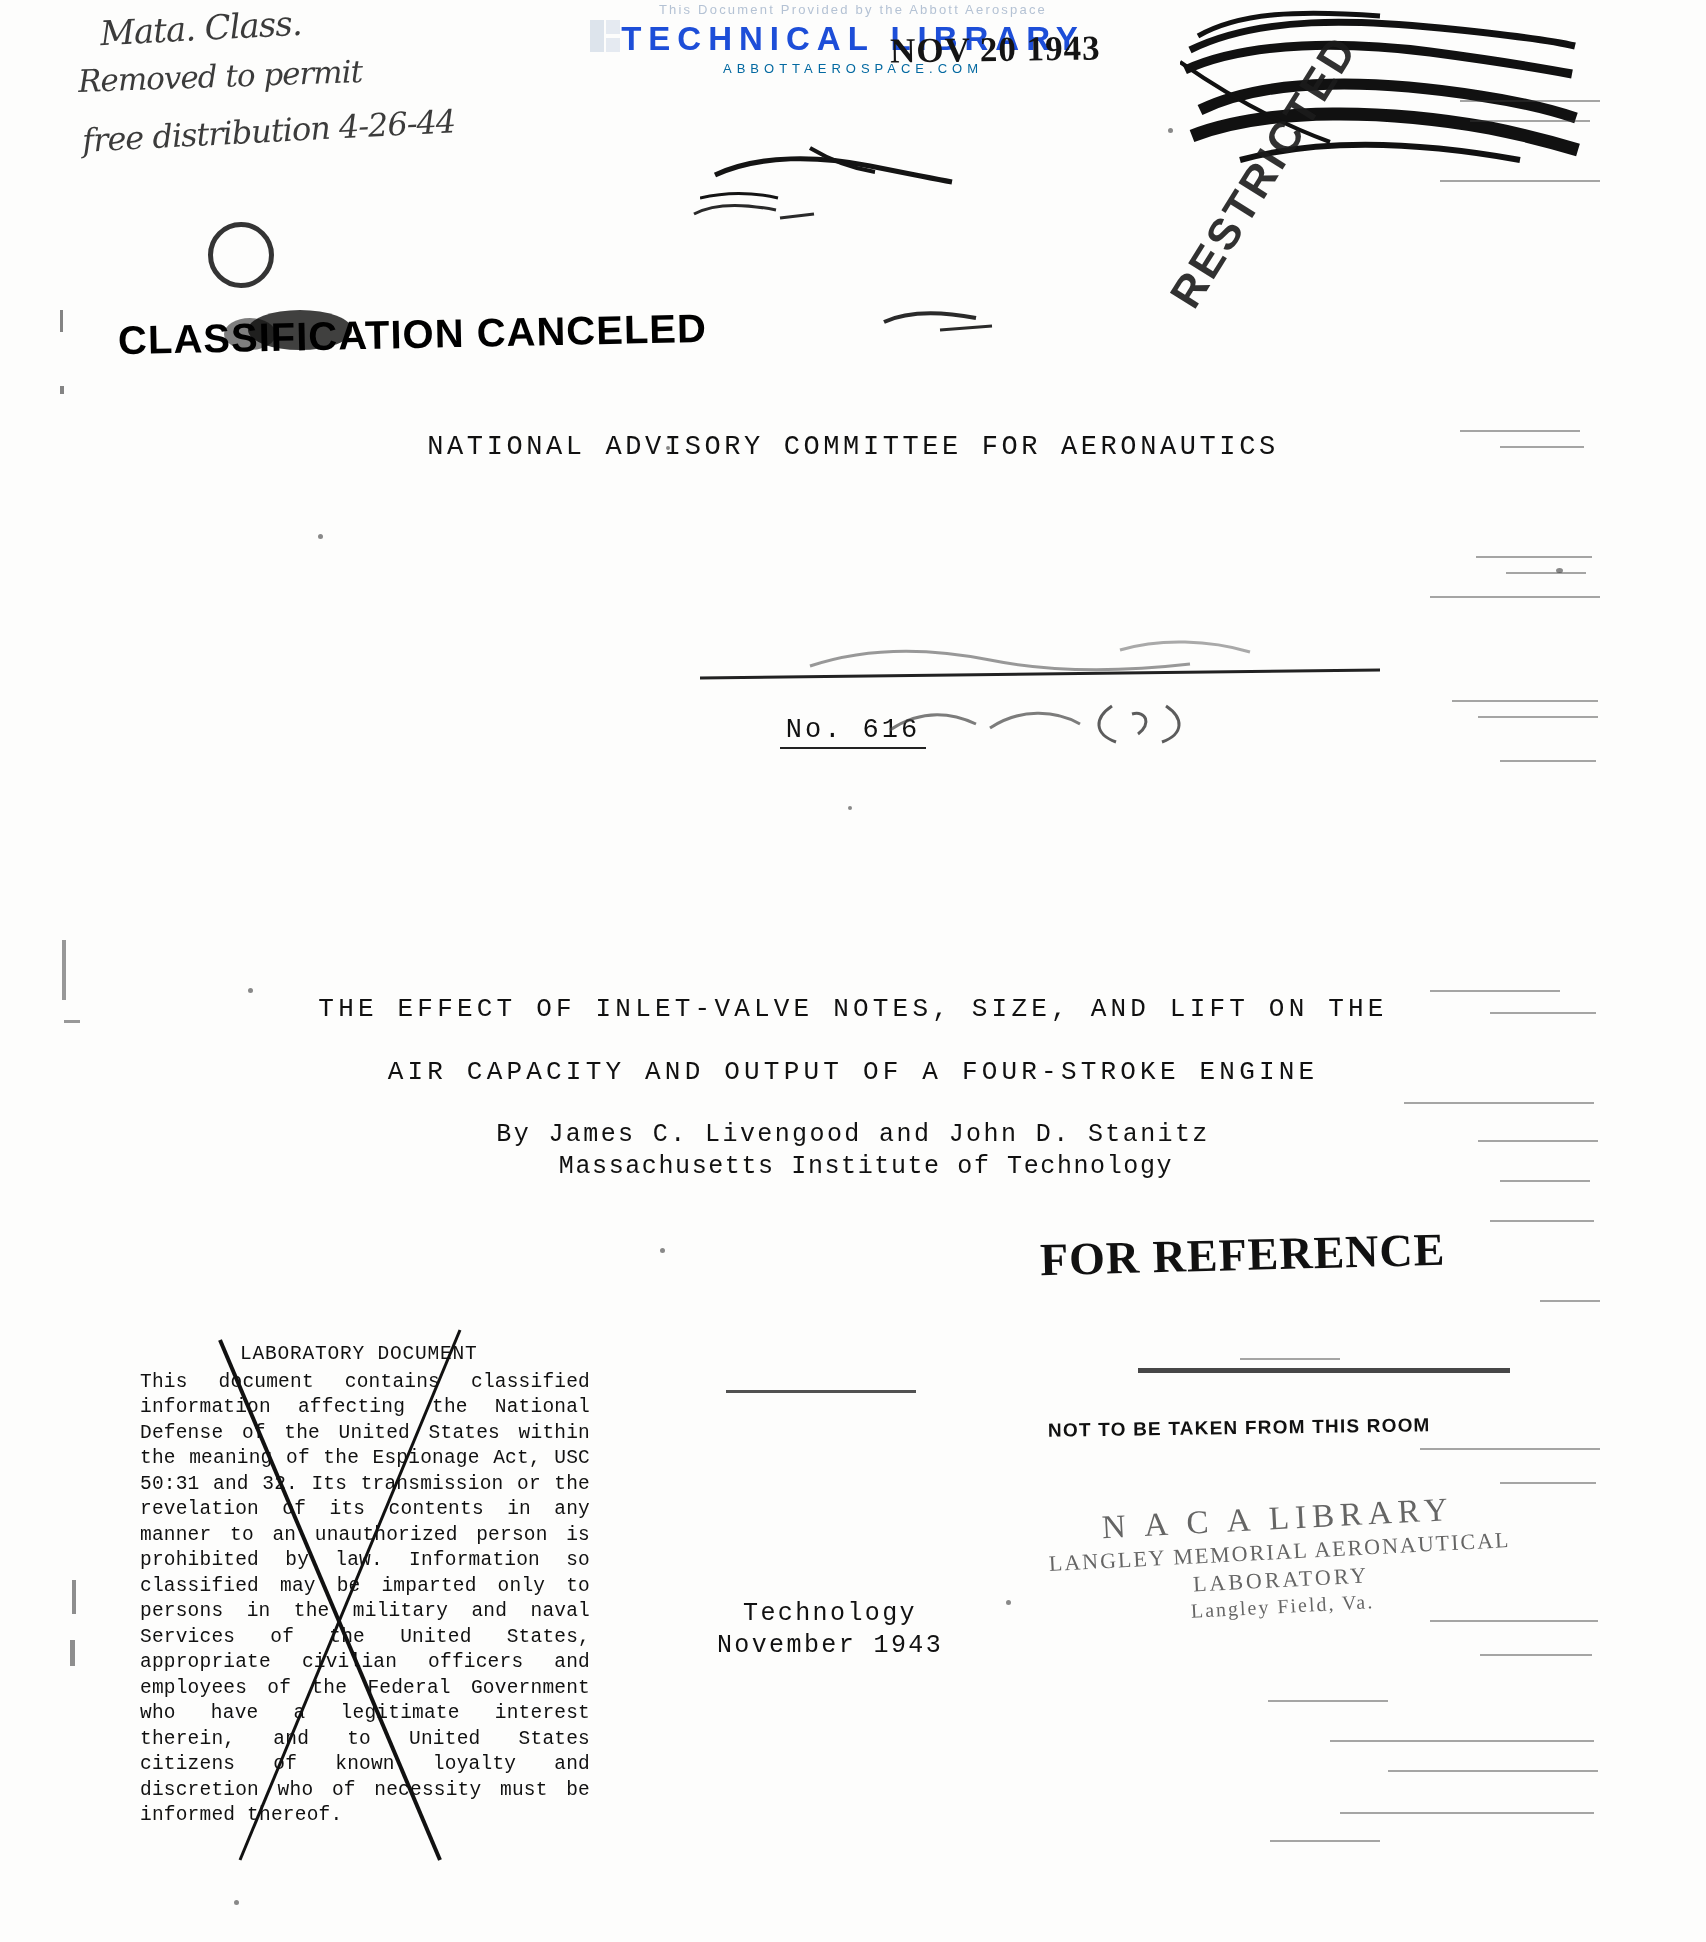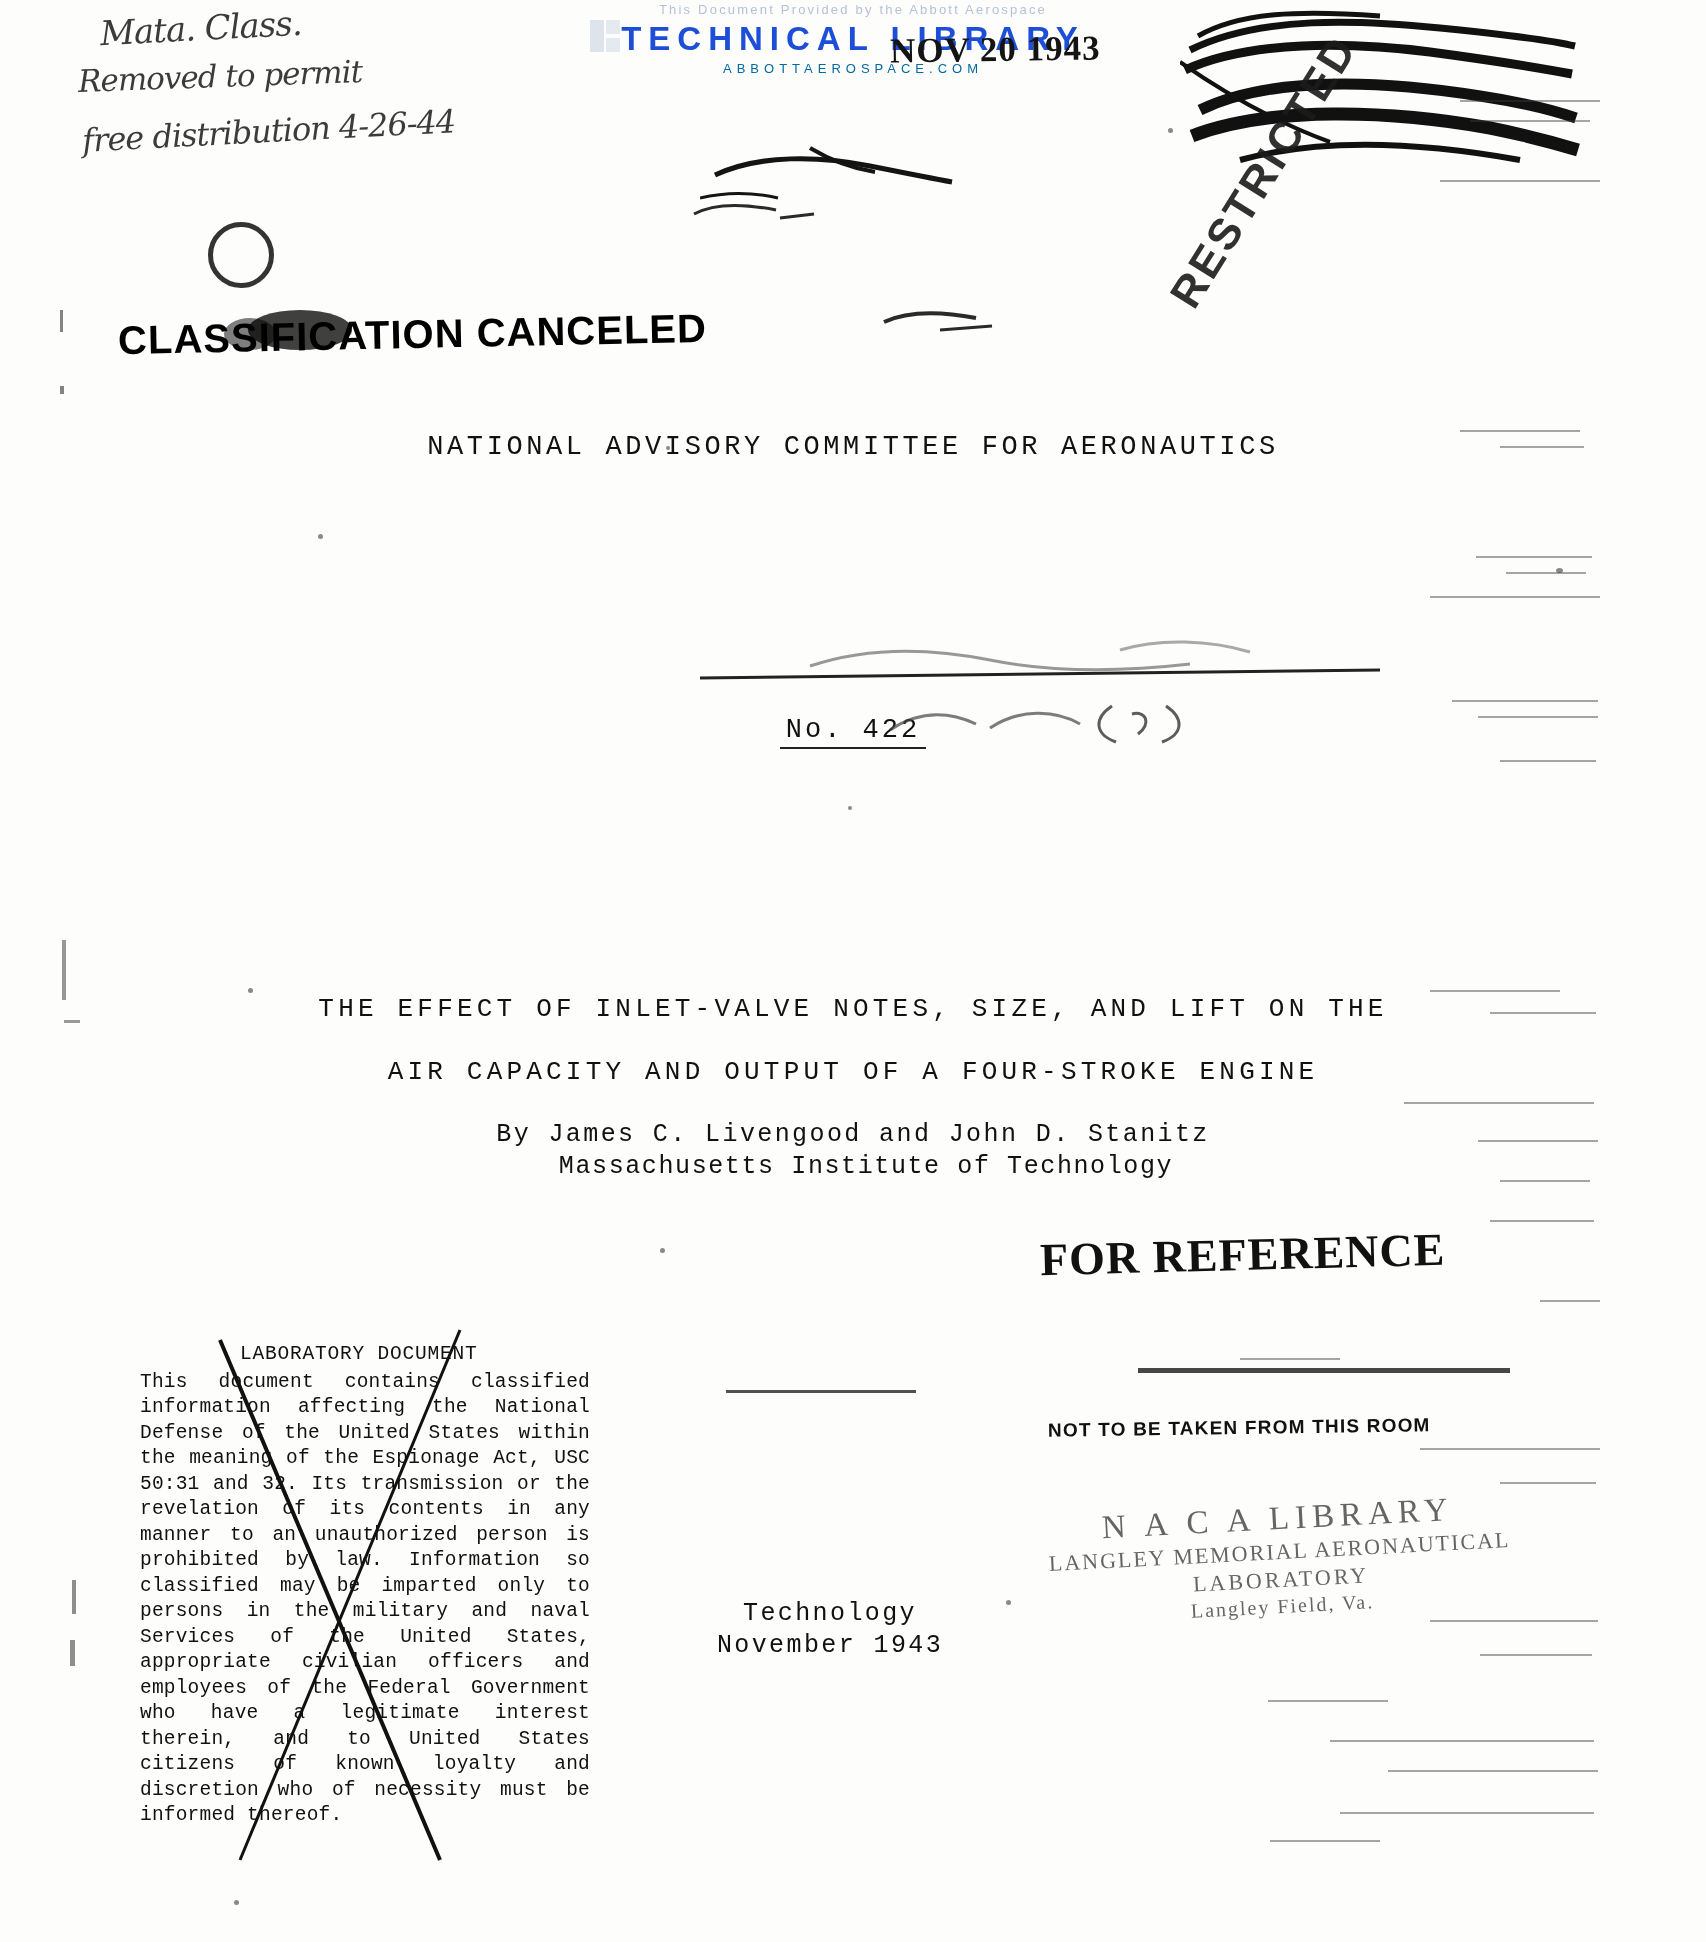--- a/index.html
+++ b/index.html
@@ -308,21 +308,21 @@
   <div class="abs" id="restricted-stamp">RESTRICTED</div>
 
   <div class="abs" id="naca-line">NATIONAL ADVISORY COMMITTEE FOR AERONAUTICS</div>
 
   <svg class="scribble" style="left:690px; top:630px; width:700px; height:80px;" viewBox="0 0 700 80">
     <path d="M10,48 L690,40" stroke="#222" stroke-width="3" fill="none"></path>
     <path d="M120,36 C180,16 240,18 300,30 C360,42 430,42 500,34" stroke="#555" stroke-width="3" fill="none" opacity=".6"></path>
     <path d="M430,20 C470,8 520,10 560,22" stroke="#555" stroke-width="3" fill="none" opacity=".5"></path>
   </svg>
   <div class="abs" id="note-number">
-    <span class="num-underline">No. 422</span>
+    <span class="num-underline">No. 616</span>
   </div>
   <svg class="scribble" style="left:880px; top:690px; width:320px; height:60px;" viewBox="0 0 320 60">
     <path d="M10,40 C40,20 70,22 96,34" stroke="#444" stroke-width="3" fill="none" opacity=".7"></path>
     <path d="M110,38 C140,18 176,20 200,34" stroke="#444" stroke-width="3" fill="none" opacity=".7"></path>
     <path d="M232,16 C214,28 214,44 236,52" stroke="#333" stroke-width="3" fill="none" opacity=".8"></path>
     <path d="M286,16 C304,28 304,44 282,52" stroke="#333" stroke-width="3" fill="none" opacity=".8"></path>
     <path d="M252,24 C266,20 272,34 258,44" stroke="#333" stroke-width="3" fill="none" opacity=".8"></path>
   </svg>
 
   <div class="abs" id="title-line1">THE EFFECT OF INLET-VALVE NOTES, SIZE, AND LIFT ON THE</div>

